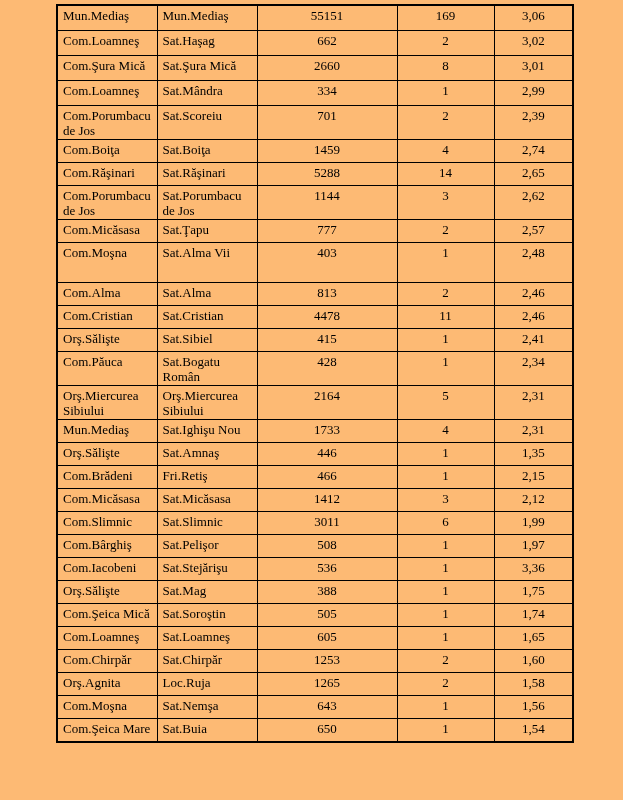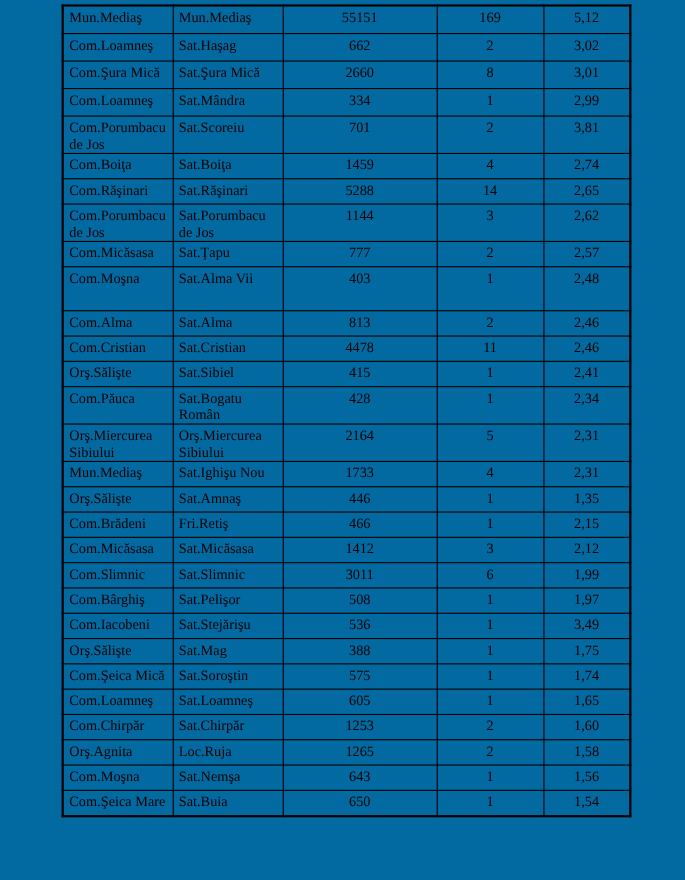--- a/index.html
+++ b/index.html
@@ -4,21 +4,21 @@
 <style>
   html, body {
     margin: 0;
     padding: 0;
     background: #ffffff;
   }
   .page {
     position: relative;
     width: 623px;
     height: 800px;
-    background: #0369a1;
+    background: #fdba74;
     overflow: hidden;
     font-family: "Liberation Serif", serif;
     color: #000000;
   }
   table.data-table {
     position: absolute;
     left: 56px;
     top: 4px;
     width: 516px;
     border-collapse: collapse;
@@ -60,21 +60,21 @@
       <col style="width:140px">
       <col style="width:97px">
       <col style="width:79px">
     </colgroup>
     <tbody>
         <tr>
           <td>Mun.Mediaş</td>
           <td>Mun.Mediaş</td>
           <td class="num">55151</td>
           <td class="num">169</td>
-          <td class="num">5,12</td>
+          <td class="num">3,06</td>
         </tr>
         <tr>
           <td>Com.Loamneş</td>
           <td>Sat.Haşag</td>
           <td class="num">662</td>
           <td class="num">2</td>
           <td class="num">3,02</td>
         </tr>
         <tr>
           <td>Com.Şura Mică</td>
@@ -88,21 +88,21 @@
           <td>Sat.Mândra</td>
           <td class="num">334</td>
           <td class="num">1</td>
           <td class="num">2,99</td>
         </tr>
         <tr>
           <td>Com.Porumbacu de Jos</td>
           <td>Sat.Scoreiu</td>
           <td class="num">701</td>
           <td class="num">2</td>
-          <td class="num">3,81</td>
+          <td class="num">2,39</td>
         </tr>
         <tr>
           <td>Com.Boiţa</td>
           <td>Sat.Boiţa</td>
           <td class="num">1459</td>
           <td class="num">4</td>
           <td class="num">2,74</td>
         </tr>
         <tr>
           <td>Com.Răşinari</td>
@@ -207,33 +207,33 @@
           <td>Sat.Pelişor</td>
           <td class="num">508</td>
           <td class="num">1</td>
           <td class="num">1,97</td>
         </tr>
         <tr>
           <td>Com.Iacobeni</td>
           <td>Sat.Stejărişu</td>
           <td class="num">536</td>
           <td class="num">1</td>
-          <td class="num">3,49</td>
+          <td class="num">3,36</td>
         </tr>
         <tr>
           <td>Orş.Sălişte</td>
           <td>Sat.Mag</td>
           <td class="num">388</td>
           <td class="num">1</td>
           <td class="num">1,75</td>
         </tr>
         <tr>
           <td>Com.Şeica Mică</td>
           <td>Sat.Soroştin</td>
-          <td class="num">575</td>
+          <td class="num">505</td>
           <td class="num">1</td>
           <td class="num">1,74</td>
         </tr>
         <tr>
           <td>Com.Loamneş</td>
           <td>Sat.Loamneş</td>
           <td class="num">605</td>
           <td class="num">1</td>
           <td class="num">1,65</td>
         </tr>

